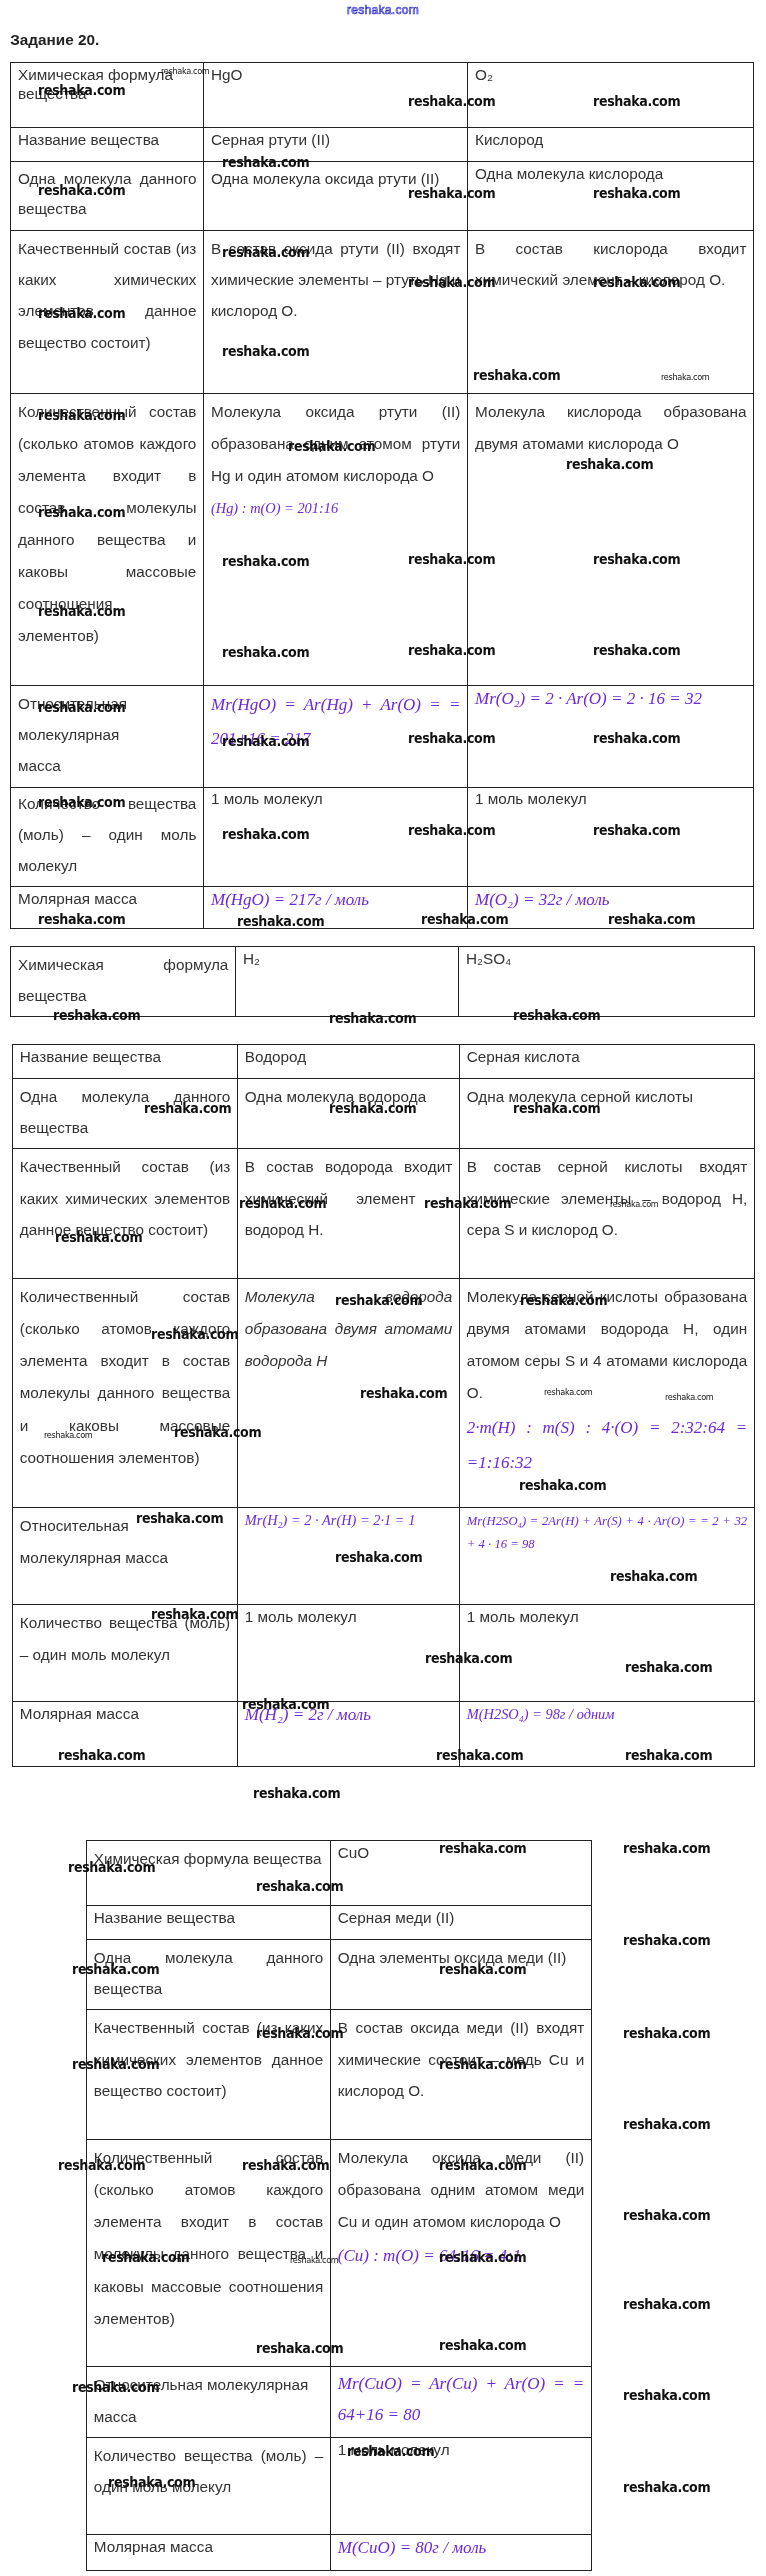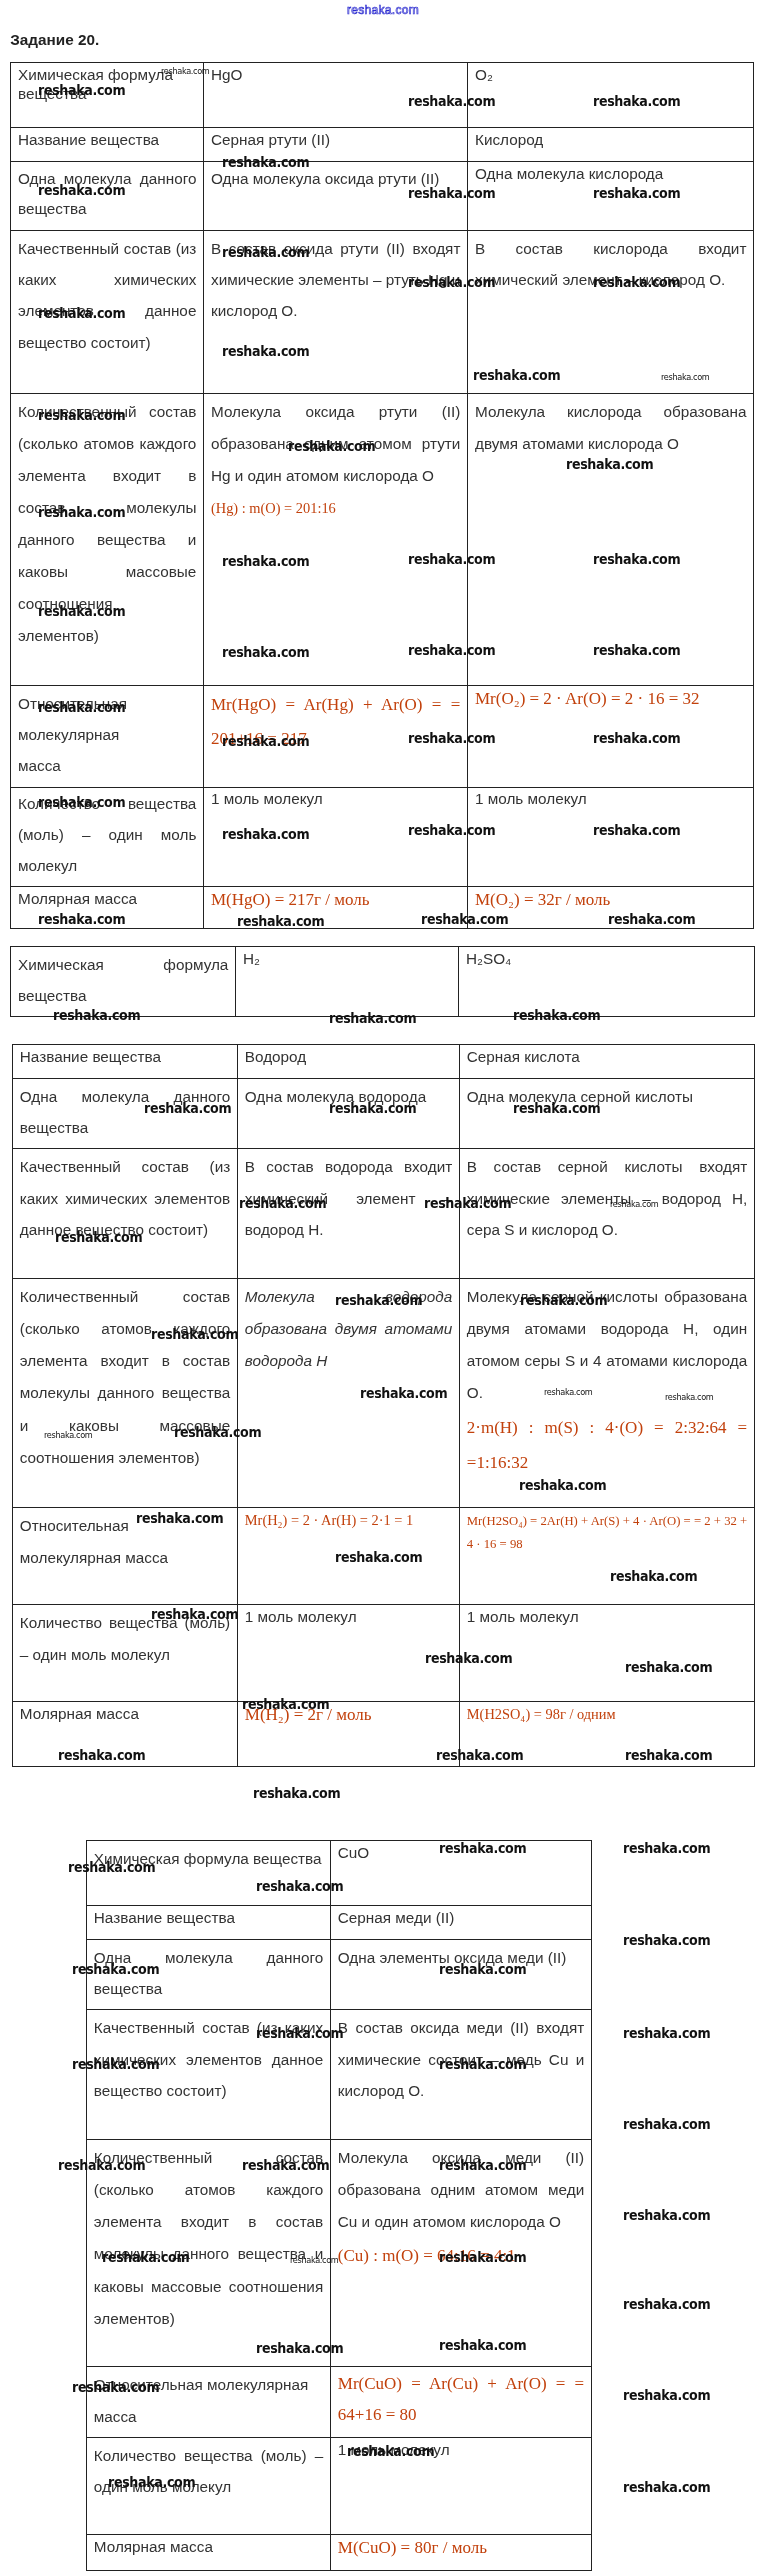--- a/index.html
+++ b/index.html
@@ -18,21 +18,21 @@
       font-family: "Liberation Sans", sans-serif; font-weight: bold; font-size: 15.3px; color: #222;
     }
     table.chem {
       position: absolute; border-collapse: collapse; table-layout: fixed;
       font-family: "Liberation Sans", sans-serif; font-size: 15.3px; color: #333;
     }
     table.chem td {
       border: 1.3px solid #222; vertical-align: top; padding: 1.7px 6.8px 5.1px 6.8px;
       text-align: justify; line-height: 1.25;
     }
-    .formula { font-family: "Liberation Serif", serif; color: #c2410c; font-size: 14.4px; }
+    .formula { font-family: "Liberation Serif", serif; font-style: italic; color: #6d28d9; font-size: 14.4px; }
     .formula.big { font-size: 17px; }
     .wm {
       position: absolute; font-family: "DejaVu Sans", sans-serif; font-weight: bold;
       font-size: 14.4px; color: #111; white-space: nowrap; letter-spacing: -0.4px;
       transform: scaleX(0.88); transform-origin: left top; pointer-events: none;
     }
     .wm.sm { font-size: 9.3px; font-weight: normal; }
   </style>
 </head>
 <body>

